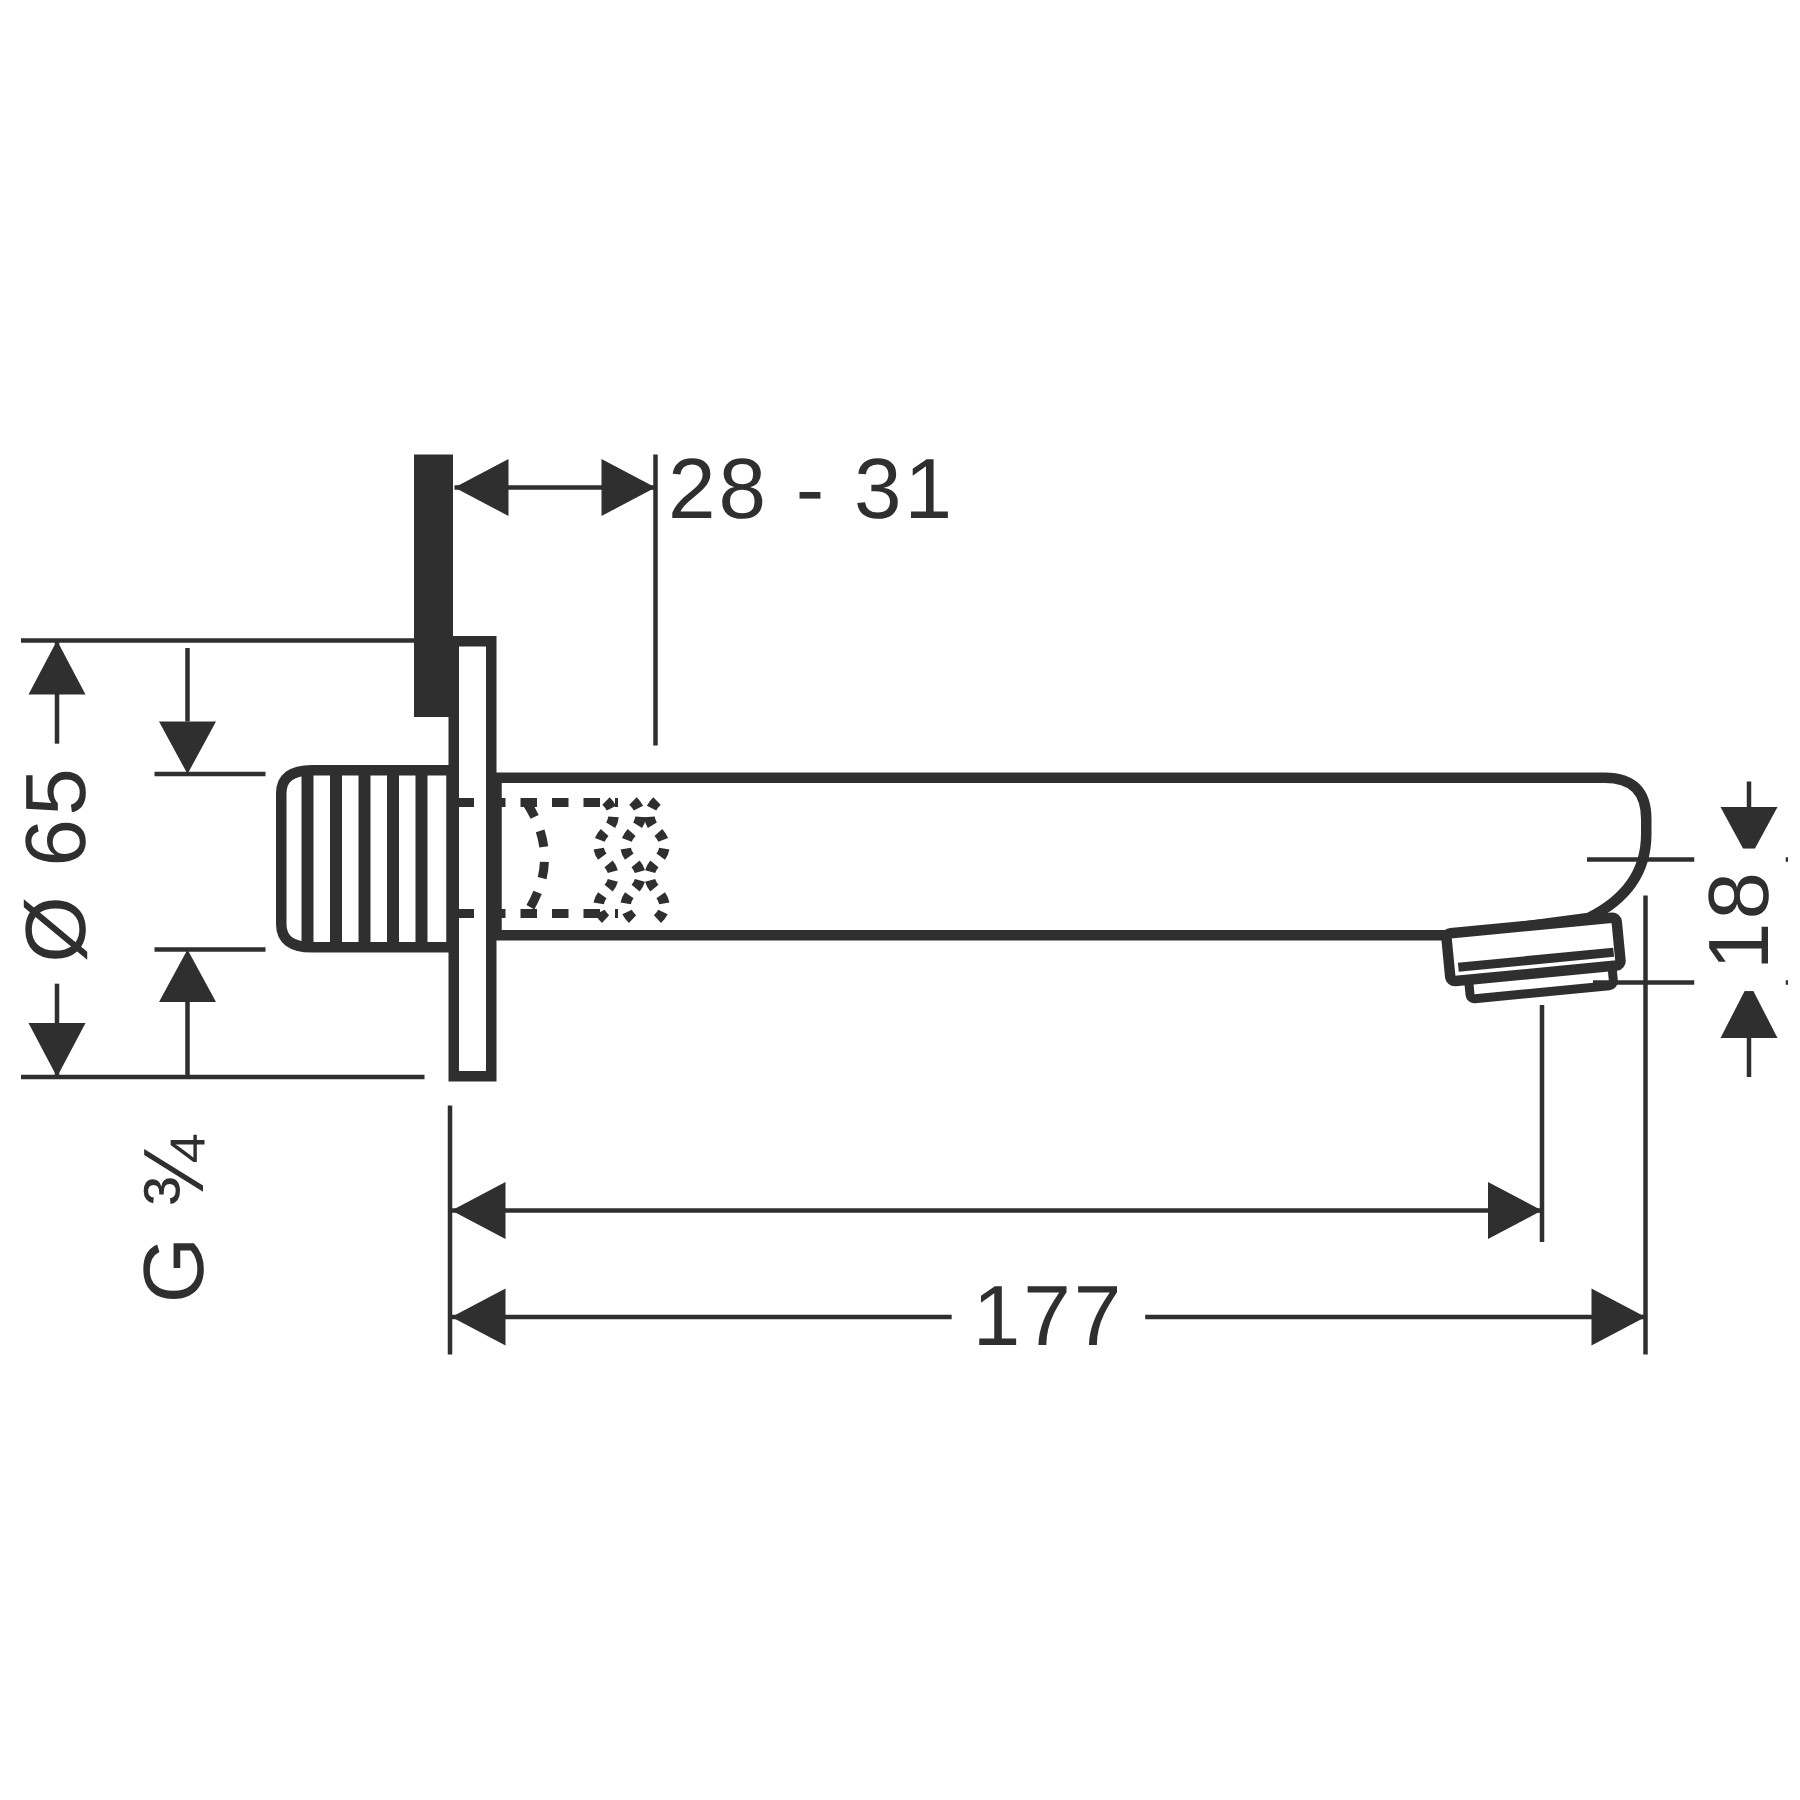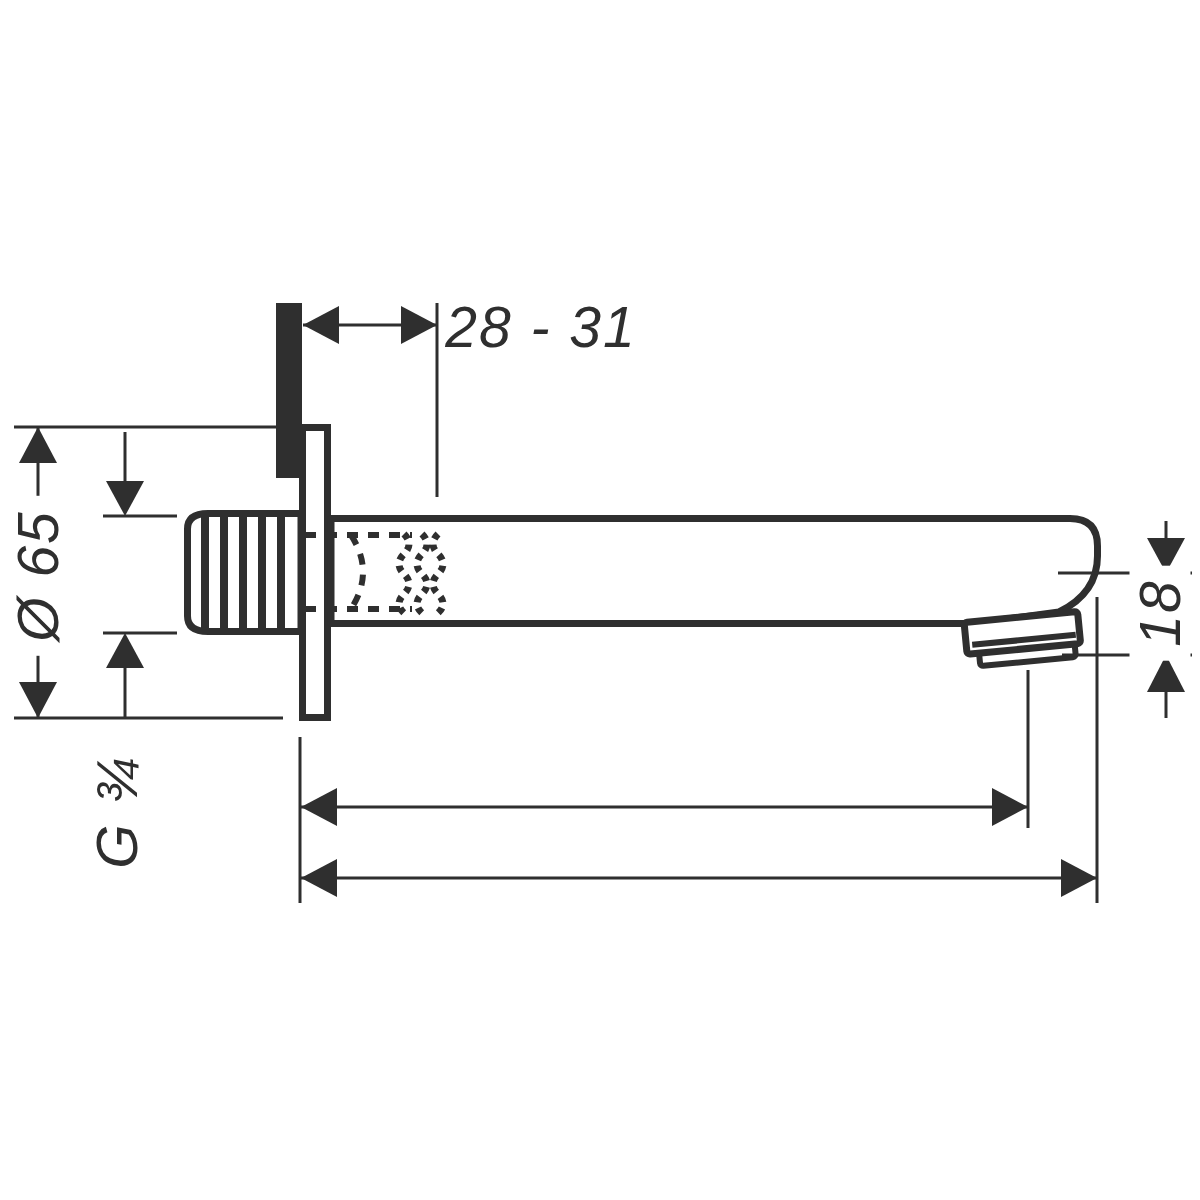--- a/index.html
+++ b/index.html
@@ -1,20 +1,20 @@
 <!DOCTYPE html>
 <html><head>
 <meta charset="utf-8">
 <style>
   html,body{margin:0;padding:0;}
   body{
     width:1200px;height:1200px;background:#ffffff;position:relative;overflow:hidden;
     font-family:"Liberation Sans", sans-serif;
   }
-  #stage{position:absolute;left:0;top:0;width:1200px;height:1200px;font-style:italic;}
+  #stage{position:absolute;left:0;top:0;width:1200px;height:1200px;}
   svg{position:absolute;left:0;top:0;}
   .dim-label{
     position:absolute;color:#2f2f2f;font-size:57px;line-height:1;
     letter-spacing:2px;white-space:nowrap;font-weight:400;
   }
   .ctr{transform:translate(-50%,-50%);}
   .rot{transform:translate(-50%,-50%) rotate(-90deg);}
   .mask{background:#ffffff;padding:2px 14px;}
 </style>
 </head>
@@ -102,15 +102,16 @@
     </g>
   </svg>
 
   <div class="dim-label ctr" style="left:541px;top:327px;">28 - 31</div>
 
   <div class="dim-label rot mask" style="left:38px;top:576px;">Ø 65</div>
 
   <div class="dim-label rot" style="left:117px;top:812px;">G ¾</div>
 
 
+  <div class="dim-label ctr mask" style="left:699px;top:878px;">177</div>
 
   <div class="dim-label rot mask" style="left:1160px;top:613px;">18</div>
 </div>
 
 </body></html>

